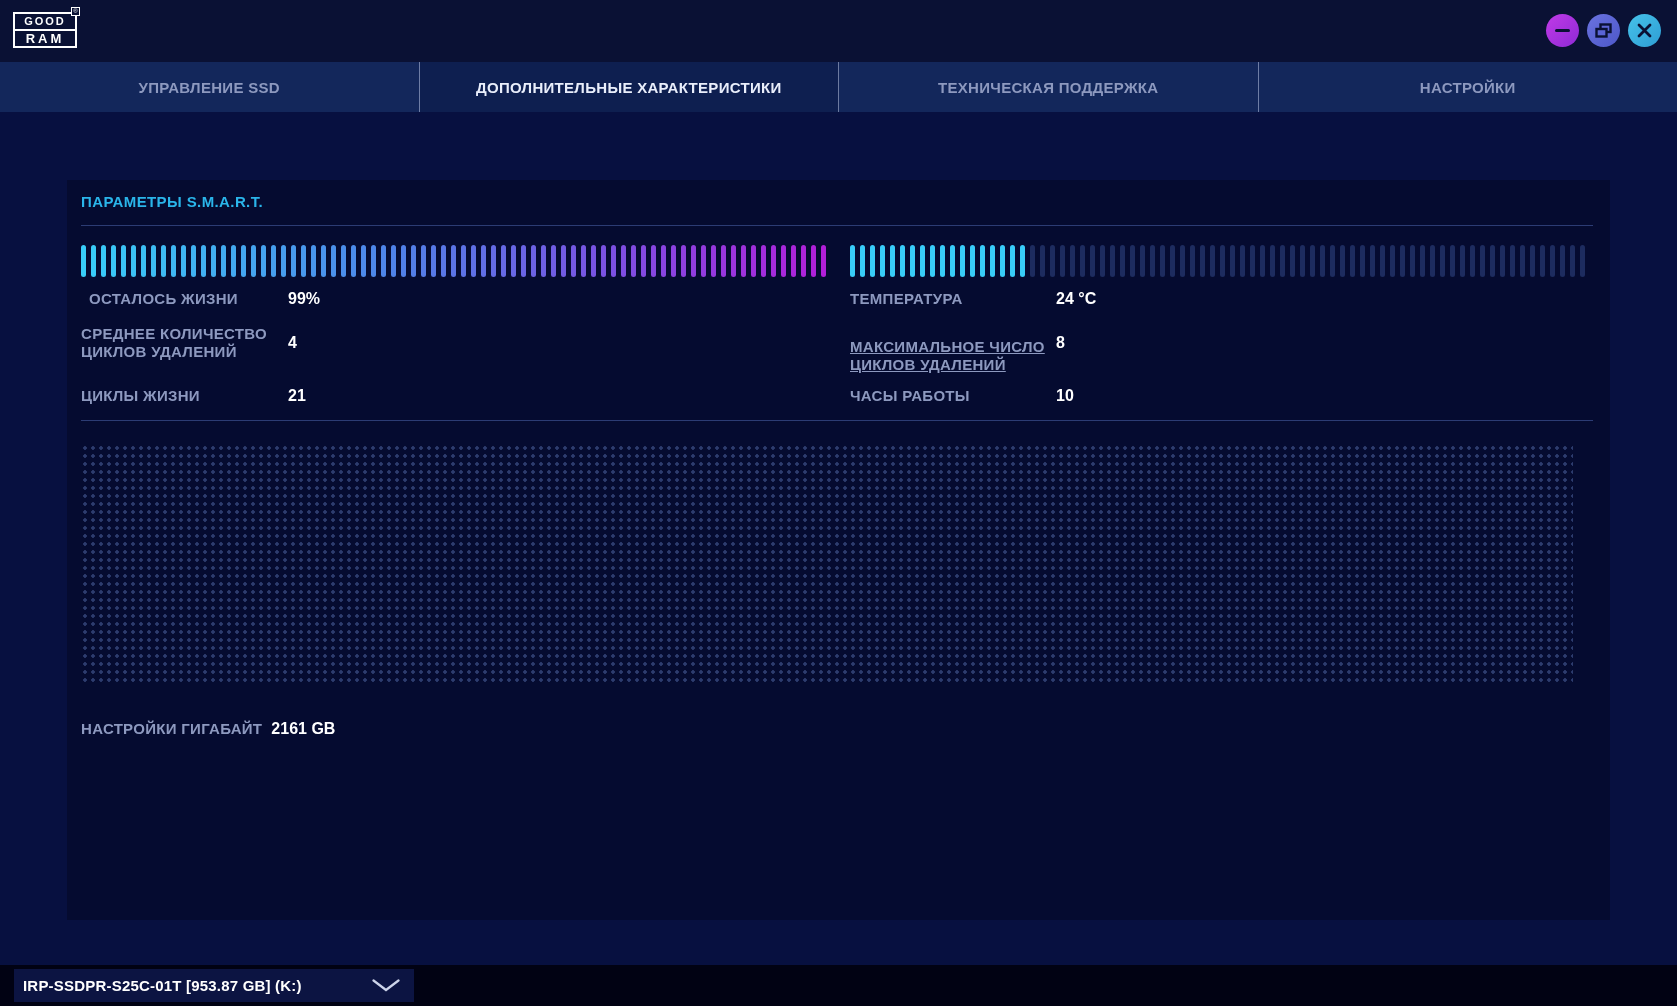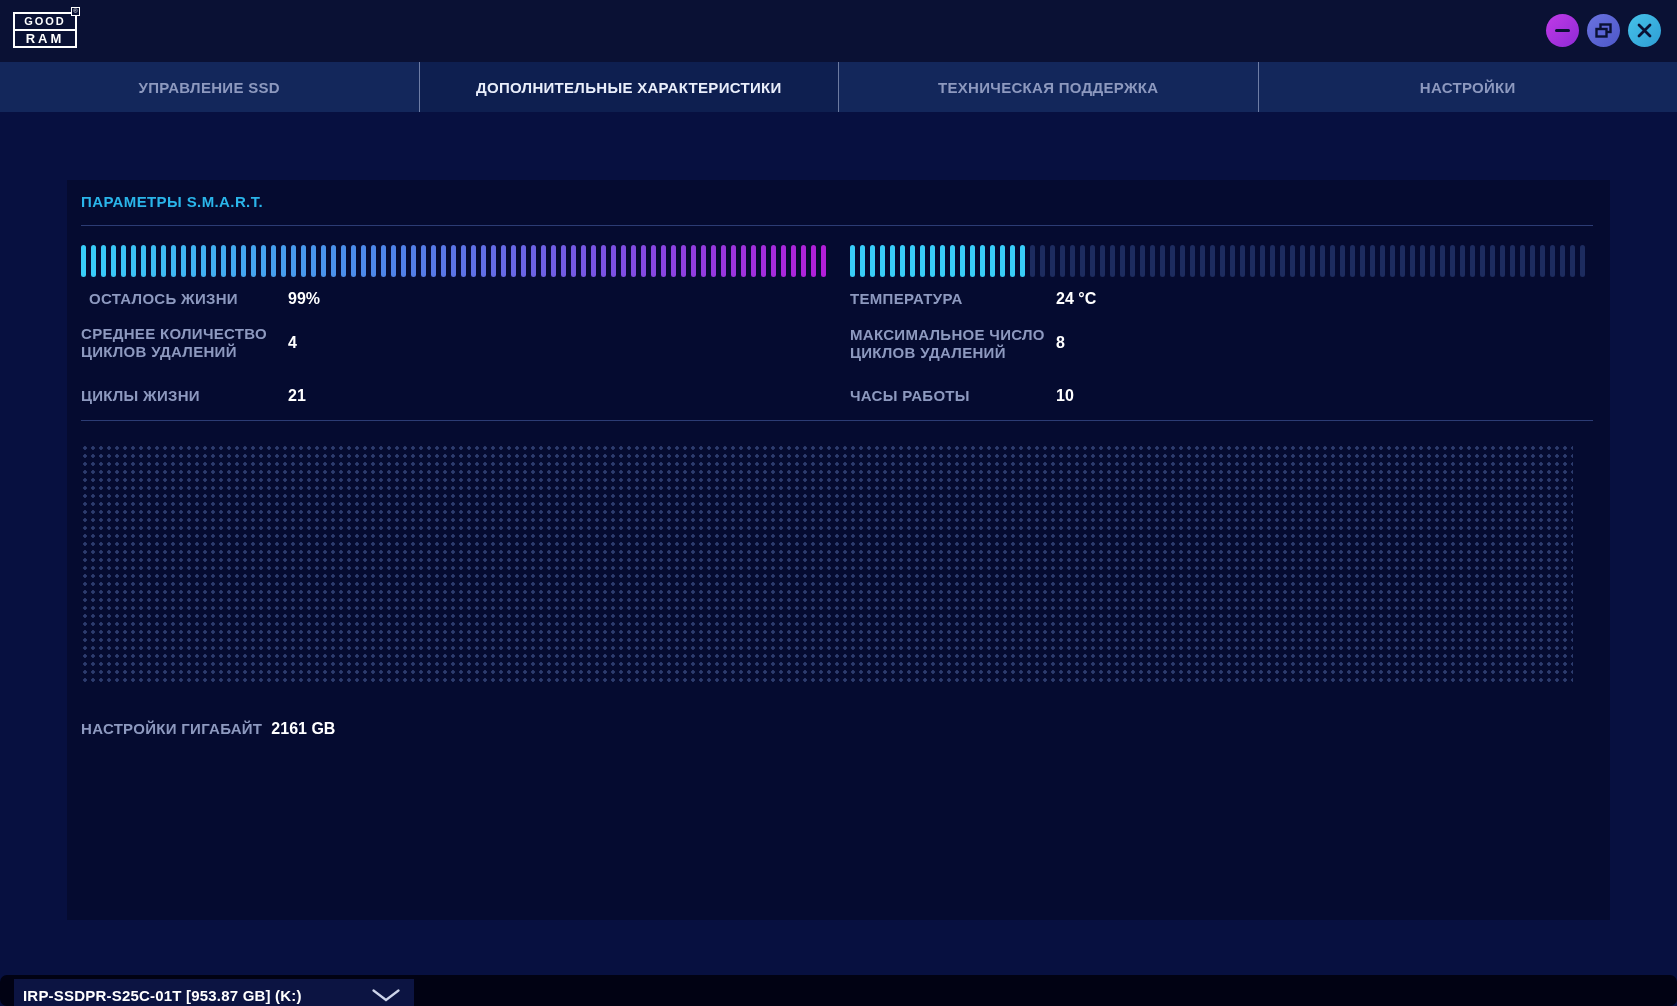--- a/index.html
+++ b/index.html
@@ -67,21 +67,21 @@
 
   .dots { position:absolute; left:14px; top:264px; width:1492px; height:238px;
           background-image: radial-gradient(circle, #2d3c6e 1.55px, transparent 1.75px);
           background-size: 8px 8px; }
 
   .written { position:absolute; left:14px; top:540px; display:flex; align-items:baseline; gap:9px; }
   .written-label { color:#8d99bf; font-weight:bold; font-size:15px; letter-spacing:0.3px; }
   .written-value { color:#ffffff; font-weight:bold; font-size:16px; }
 
   
-  .bottombar { position:absolute; left:0; bottom:0; width:100%; height:31px; background:#010213;border-radius:7px; }
+  .bottombar { position:absolute; left:0; bottom:0; width:100%; height:41px; background:#010213; }
   .drive-select { position:absolute; left:14px; top:4px; width:400px; height:33px;
                   background:#0c1442; display:flex; align-items:center; cursor:pointer; }
   .drive-label { flex:1; margin-left:9px; color:#ffffff; font-weight:bold; font-size:15px;
                  letter-spacing:0.2px; white-space:nowrap; }
   .drive-chevron { margin-right:14px; display:flex; align-items:center; }
 </style>
 </head>
 <body>
 
 <div class="topbar">
@@ -279,21 +279,21 @@
 
   <div class="stat-label" style="left:22px;  top:110px;">ОСТАЛОСЬ ЖИЗНИ</div>
   <div class="stat-value" style="left:221px; top:110px;">99%</div>
   <div class="stat-label" style="left:14px;  top:145px;">СРЕДНЕЕ КОЛИЧЕСТВО ЦИКЛОВ УДАЛЕНИЙ</div>
   <div class="stat-value" style="left:221px; top:154px;">4</div>
   <div class="stat-label" style="left:14px;  top:207px;">ЦИКЛЫ ЖИЗНИ</div>
   <div class="stat-value" style="left:221px; top:207px;">21</div>
 
   <div class="stat-label" style="left:783px; top:110px;">ТЕМПЕРАТУРА</div>
   <div class="stat-value" style="left:989px; top:110px;">24 °C</div>
-  <div class="stat-label" style="left:783px; top:146px;">МАКСИМАЛЬНОЕ ЧИСЛО ЦИКЛОВ УДАЛЕНИЙ</div>
+  <div class="stat-label" style="left:783px; top:158px;text-decoration:underline;">МАКСИМАЛЬНОЕ ЧИСЛО ЦИКЛОВ УДАЛЕНИЙ</div>
   <div class="stat-value" style="left:989px; top:154px;">8</div>
   <div class="stat-label" style="left:783px; top:207px;">ЧАСЫ РАБОТЫ</div>
   <div class="stat-value" style="left:989px; top:207px;">10</div>
 
   <div class="hdivider div-mid"></div>
 
   <div class="dots"></div>
 
   <div class="written">
     <span class="written-label">НАСТРОЙКИ ГИГАБАЙТ</span>

